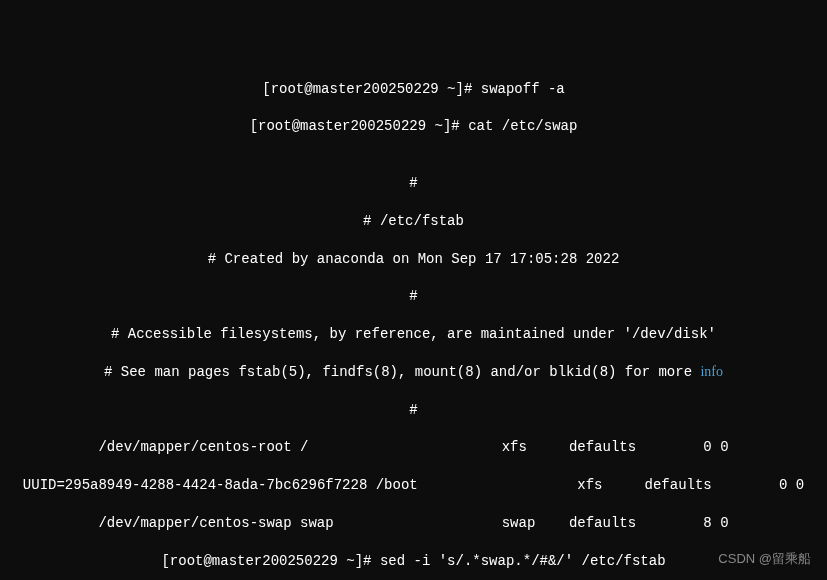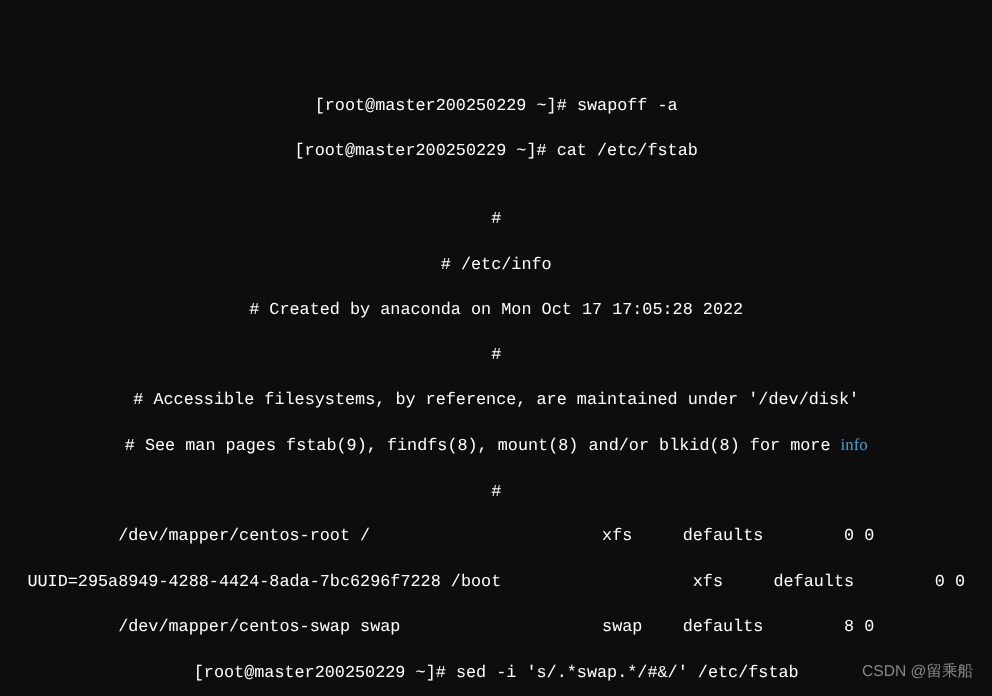--- a/index.html
+++ b/index.html
@@ -32,28 +32,28 @@
       font-size: 13px;
     }
     .line { display: block; }
   </style>
 </head>
 <body>
 
 
 
 <span class="line">[<span>root</span><span>@</span><span>master200250229</span> <span>~</span>]<span>#</span> <span class="cmd">swapoff -a</span></span>
-<span class="line">[<span>root</span><span>@</span><span>master200250229</span> <span>~</span>]<span>#</span> <span class="cmd">cat /etc/fstab</span></span>
+<span class="line">[<span>root</span><span>@</span><span>master200250229</span> <span>~</span>]<span>#</span> <span class="cmd">cat /etc/swap</span></span>
 <span class="line"></span>
 <span class="line">#</span>
-<span class="line"># /etc/info</span>
-<span class="line"># Created by anaconda on Mon Oct 17 17:05:28 2022</span>
+<span class="line"># /etc/fstab</span>
+<span class="line"># Created by anaconda on Mon Sep 17 17:05:28 2022</span>
 <span class="line">#</span>
 <span class="line"># Accessible filesystems, by reference, are maintained under '/dev/disk'</span>
-<span class="line"><span># See man pages fstab(9), findfs(8), mount(8) and/or blkid(8) for more </span><span class="info-link">info</span></span>
+<span class="line"><span># See man pages fstab(5), findfs(8), mount(8) and/or blkid(8) for more </span><span class="info-link">info</span></span>
 <span class="line">#</span>
 <span class="line">/dev/mapper/centos-root /                       xfs     defaults        0 0</span>
 <span class="line">UUID=295a8949-4288-4424-8ada-7bc6296f7228 /boot                   xfs     defaults        0 0</span>
 <span class="line">/dev/mapper/centos-swap swap                    swap    defaults        8 0</span>
 <span class="line">[<span>root</span><span>@</span><span>master200250229</span> <span>~</span>]<span>#</span> <span class="cmd">sed -i 's/.*swap.*/#&amp;/' /etc/fstab</span></span>
 
 <span class="line"></span>
 
 
 

